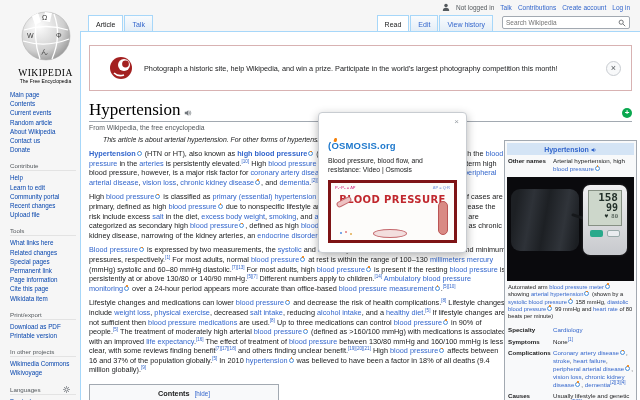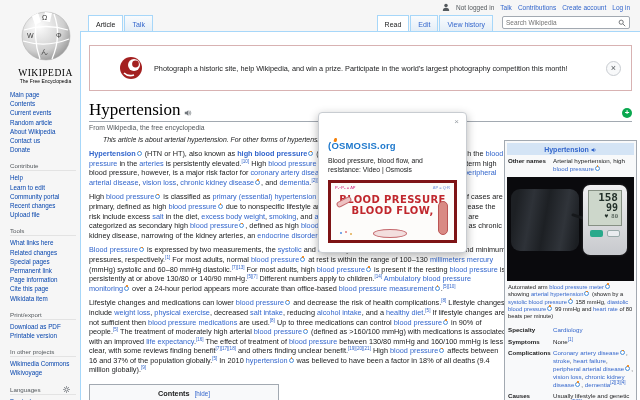--- a/index.html
+++ b/index.html
@@ -38,21 +38,21 @@
   .searchbox { height:13px; margin:0 10px 2px 8px; display:flex; align-items:center;
     border:1px solid #a2a9b1; border-radius:2px; background:#fff; width:128px; padding:0 3px; }
   .searchbox input { border:none; outline:none; font-size:6.5px; flex:1; color:#202122; background:transparent;}
 
   
   .content { position:absolute; left:80px; top:31px; right:0; bottom:0; background:#fff;
     border-top:1px solid #a7d7f9; border-left:1px solid #a7d7f9; }
 
   
   .banner { margin:13px 8px 0 8px; min-height:46px; border:1px solid #d8b2b2; background:#fff;
-    display:flex; align-items:center; padding:5px 28px; position:relative;}
+    display:flex; align-items:center; padding:5px 18px; position:relative;}
   .banner-text { font-size:7.3px; line-height:11px; margin-left:10px; padding-right:28px;}
   .banner-link { font-weight:bold; color:#202122; display:block; margin-top:2px;}
   .banner-close { position:absolute; right:10px; top:15px; width:15px; height:15px; border-radius:50%;
     background:#f8f9fa; border:1px solid #c8ccd1; color:#54595d; font-size:9px; line-height:13px; text-align:center;}
 
   
   .title-row { margin:9px 8px 0 8px; border-bottom:1px solid #a2a9b1; display:flex; align-items:flex-end; padding-bottom:1px;}
   .page-title { font-family:"Liberation Serif", serif; font-size:17px; color:#000; font-weight:normal;}
   .speaker { margin:0 0 3px 3px; }
   .green-plus { margin-left:auto; margin-bottom:2px; width:10px; height:10px; border-radius:50%;
@@ -355,15 +355,14 @@
   </div>
   <div class="popup-desc">Blood pressure, blood flow, and resistance: Video | Osmosis</div>
   <div class="poster">
     <div class="formula f-left">P₁−P₂ = ΔP</div>
     <div class="formula f-right">ΔP = Q·R</div>
     <div class="doodle d-capsule"></div>
     <div class="doodle d-blob"></div>
     <div class="doodle d-vessel"></div>
     <div class="doodle d-dots"></div>
     <div class="poster-line pl0">BLOOD PRESSURE</div>
-    <div class="poster-line pl1">BLOOD FLOW,</div>
   </div>
 </div>
 
 </body></html>

